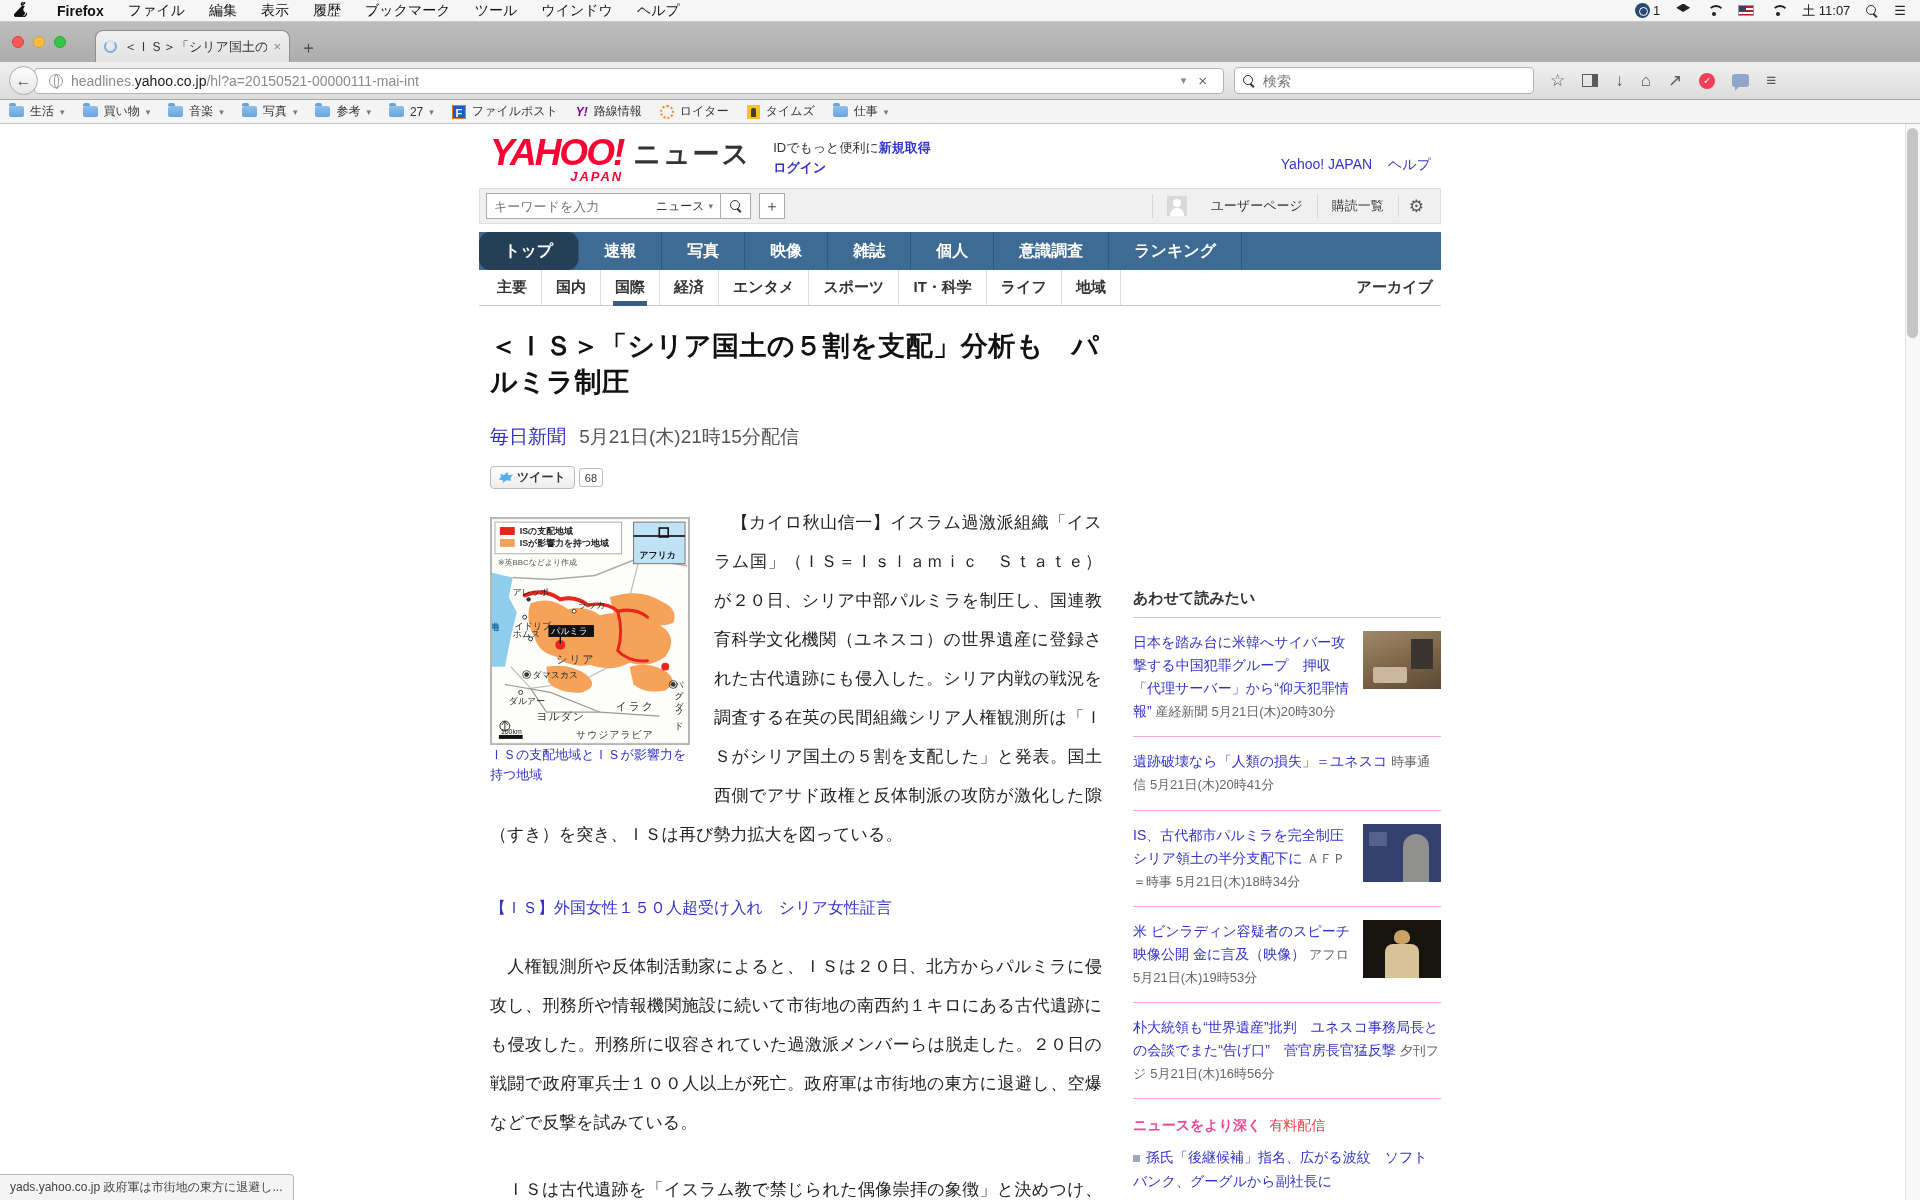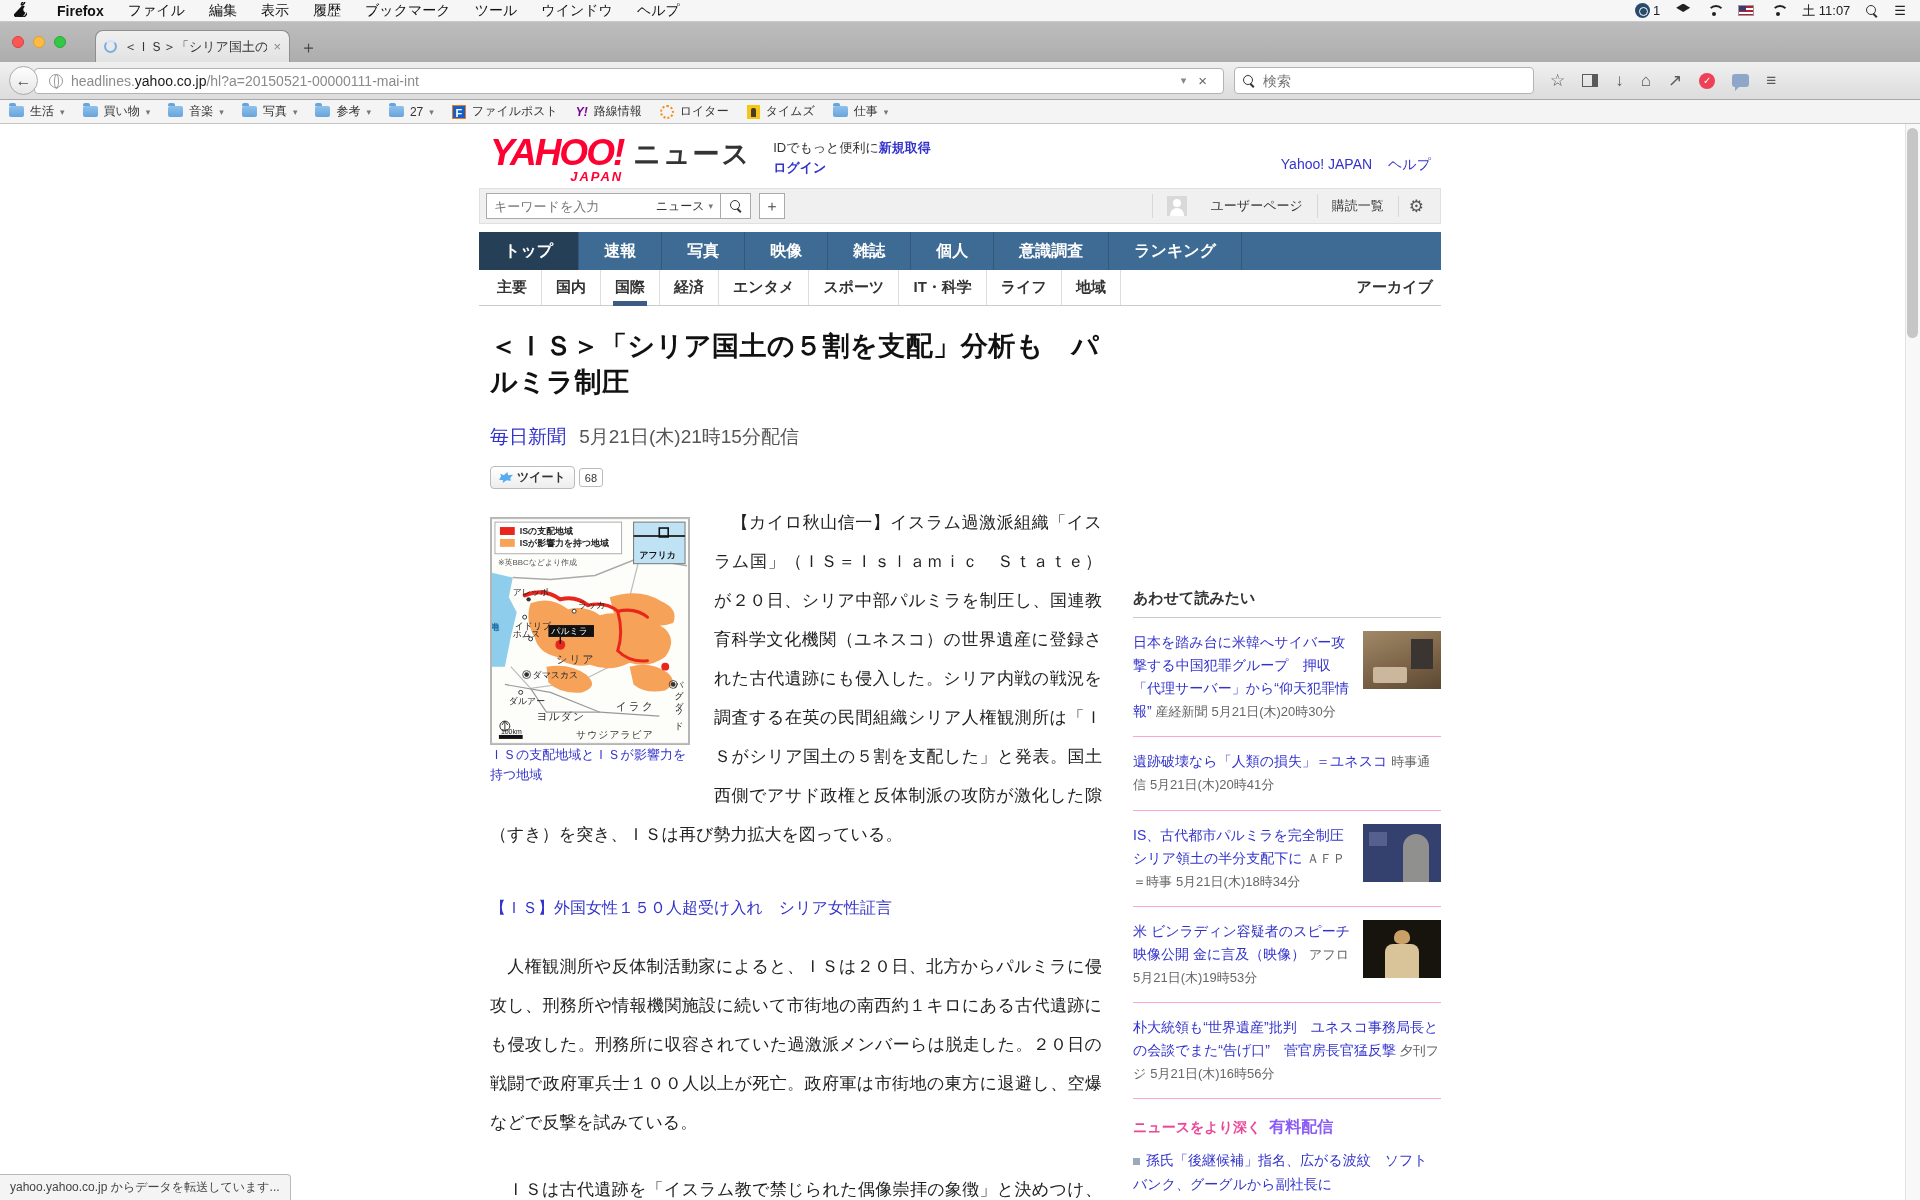--- a/index.html
+++ b/index.html
@@ -103,21 +103,21 @@
   .plusbtn { width:26px; height:26px; background:#fff; border:1px solid #aaa; margin-left:8px; text-align:center; line-height:24px; font-size:15px; color:#444;}
   .nright { margin-left:auto; display:flex; align-items:center; height:100%; font-size:13px; color:#333;}
   .nright .sec { display:flex; align-items:center; gap:24px; padding:0 14px; border-left:1px solid #d8d8d8; height:24px;}
   .avatar { width:20px; height:20px; background:#d9d9d9; position:relative; overflow:hidden;}
   .avatar::before{content:""; position:absolute; left:6px; top:3px; width:8px; height:8px; border-radius:50%; background:#fff;}
   .avatar::after{content:""; position:absolute; left:3px; top:12px; width:14px; height:9px; border-radius:7px 7px 0 0; background:#fff;}
   .gearbtn { font-size:17px; color:#555; padding:0 10px; border-left:1px solid #d8d8d8;}
   
   .mainnav { height:38px; background:#3d6b94; display:flex; margin-top:8px; }
   .mtab { color:#fff; font-size:16px; font-weight:bold; padding:0 25px; display:flex; align-items:center; border-right:1px solid #34587a;}
-  .mtab.active { background:#253f57; }
+  .mtab.active { background:#253f57;border-radius:11px; }
   
   .subnav { height:36px; display:flex; align-items:center; font-size:15px; font-weight:bold; color:#333; border-bottom:1px solid #ccc; position:relative;}
   .stab { padding:0 14px; border-right:1px solid #ddd; position:relative; height:100%; display:flex; align-items:center;}
   .stab:first-child { margin-left:4px; }
   .stab.active::after { content:""; position:absolute; left:12px; right:12px; bottom:-1px; height:5px; background:#3d5c84; }
   .archive { margin-left:auto; margin-right:8px; color:#333; }
   
   .content { display:flex; }
   .maincol { width:612px; margin-left:11px; }
   .h1 { font-size:27px; font-weight:bold; color:#111; margin-top:22px; letter-spacing:0.5px;}
@@ -144,21 +144,21 @@
   .t1::after{content:""; position:absolute; right:8px; top:8px; width:22px; height:30px; background:#3a3530;}
   .t1::before{content:""; position:absolute; left:10px; bottom:6px; width:34px; height:16px; background:#cbb89c; border-radius:2px;}
   .t3 { background:#34406d; }
   .t3::after{content:""; position:absolute; right:12px; top:10px; width:26px; height:48px; background:#90908f; border-radius:13px 13px 0 0;}
   .t3::before{content:""; position:absolute; left:6px; top:8px; width:18px; height:14px; background:#55608f;}
   .t4 { background:#17130d; }
   .t4::after{content:""; position:absolute; left:31px; top:10px; width:16px; height:14px; background:#c9a066; border-radius:50% 50% 40% 40%;}
   .t4::before{content:""; position:absolute; left:22px; top:24px; width:34px; height:34px; background:#d8c498; border-radius:8px 8px 0 0;}
   .paid-head { margin-top:18px; display:flex; align-items:baseline; gap:8px;}
   .paid-head .m { font-size:14px; font-weight:bold; color:#ec4899; }
-  .paid-head .s { font-size:16px; font-weight:bold; color:#8b5cf6; }
+  .paid-head .s { font-size:14px; font-weight:normal; color:#ef4444; }
   .paid-item { font-size:14px; line-height:1.7; margin-top:11px; }
   .sq { display:inline-block; width:7px; height:7px; background:#9aaabb; margin-right:6px; }
   
   .statustip { position:absolute; left:0; bottom:0; background:#f4f4f4; border:1px solid #b9b9b9; border-left:none; border-bottom:none;
     border-radius:0 4px 0 0; font-size:12px; color:#444; padding:4px 10px; z-index:60;}
   
   text { font-family:"Liberation Sans","DejaVu Sans",sans-serif; }
 </style>
 </head>
 <body>
@@ -501,13 +501,13 @@
 
       </div>
     </div>
   </div>
 
   <div class="scrolltrack">
       <div class="scrollthumb"></div>
     </div>
 </div>
 
-<div class="statustip">yahoo.yahoo.co.jp からデータを転送しています...</div>
+<div class="statustip">yads.yahoo.co.jp 政府軍は市街地の東方に退避し...</div>
 
 </body></html>

